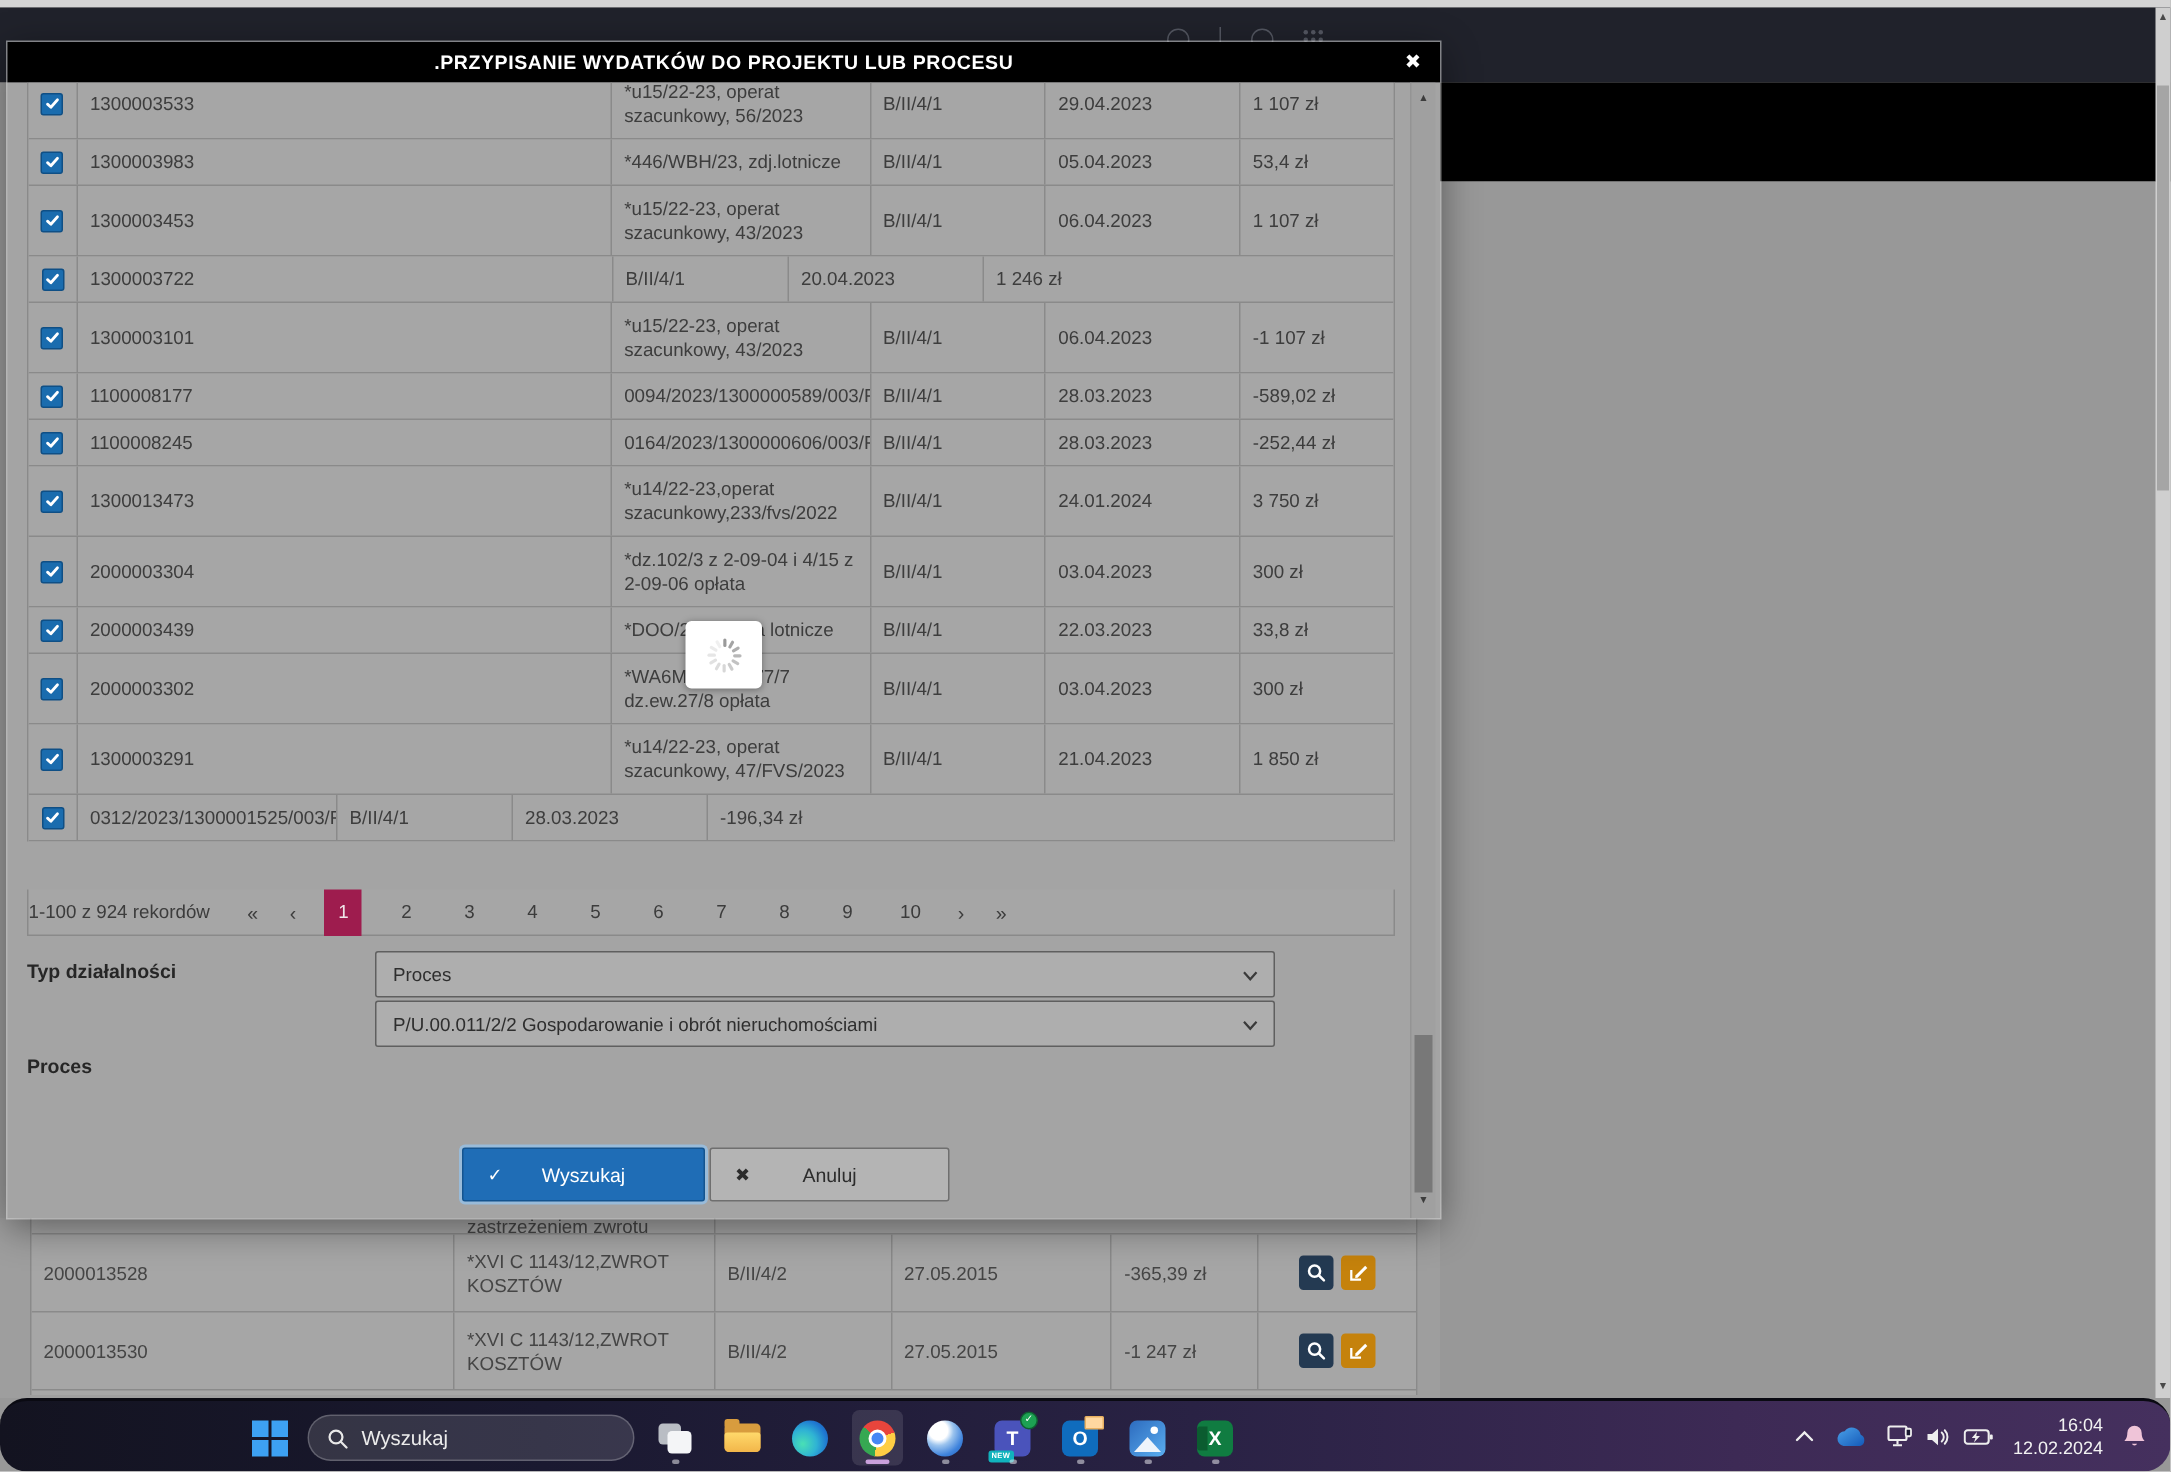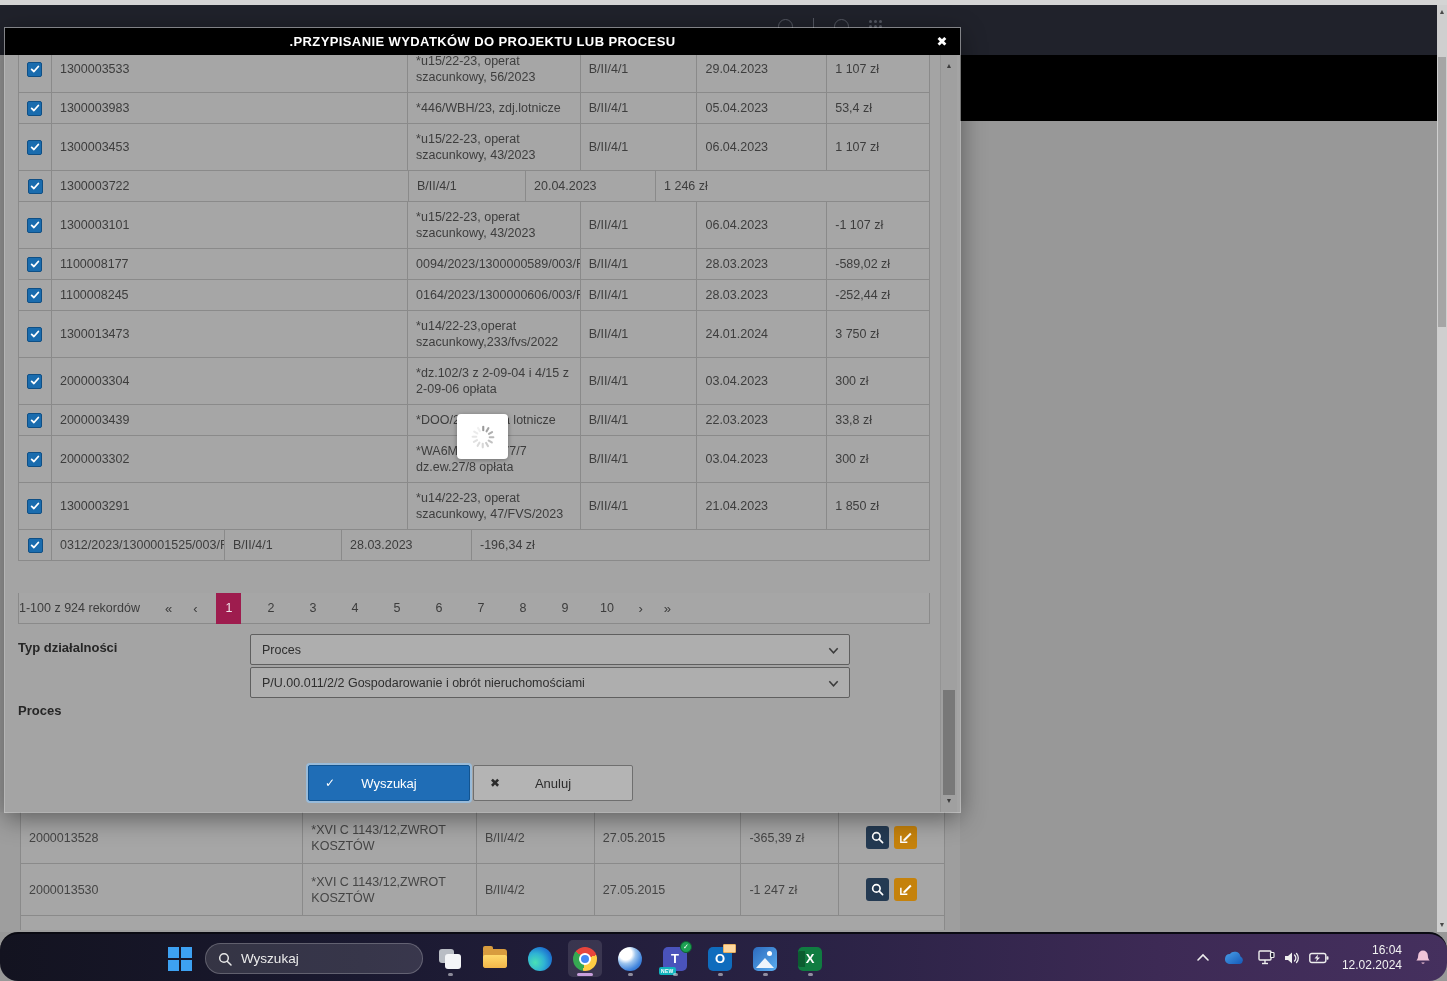--- a/index.html
+++ b/index.html
@@ -185,20 +185,28 @@
   <div class="left-sliver"></div>
   <div class="bottom-area"></div>
 
   <div class="browser-scrollbar">
     <div class="bs-arrow bs-up">▲</div>
     <div class="bs-thumb"></div>
     <div class="bs-arrow bs-down">▼</div>
   </div>
 
   <div class="bg-table">
+    <div class="bgrow partial">
+      <div class="bcell b-id"></div>
+      <div class="bcell b-desc">zastrzeżeniem zwrotu</div>
+      <div class="bcell b-code"></div>
+      <div class="bcell b-date"></div>
+      <div class="bcell b-amt"></div>
+      <div class="bcell b-act"></div>
+    </div>
     <div class="bgrow">
         <div class="bcell b-id">2000013528</div>
         <div class="bcell b-desc">*XVI C 1143/12,ZWROT KOSZTÓW</div>
         <div class="bcell b-code">B/II/4/2</div>
         <div class="bcell b-date">27.05.2015</div>
         <div class="bcell b-amt">-365,39 zł</div>
         <div class="bcell b-act">
           <span class="act-btn act-search">
             <svg width="13" height="13" viewBox="0 0 14 14">
               <circle cx="5.8" cy="5.8" r="4" fill="none" stroke="#fff" stroke-width="1.8"></circle>

